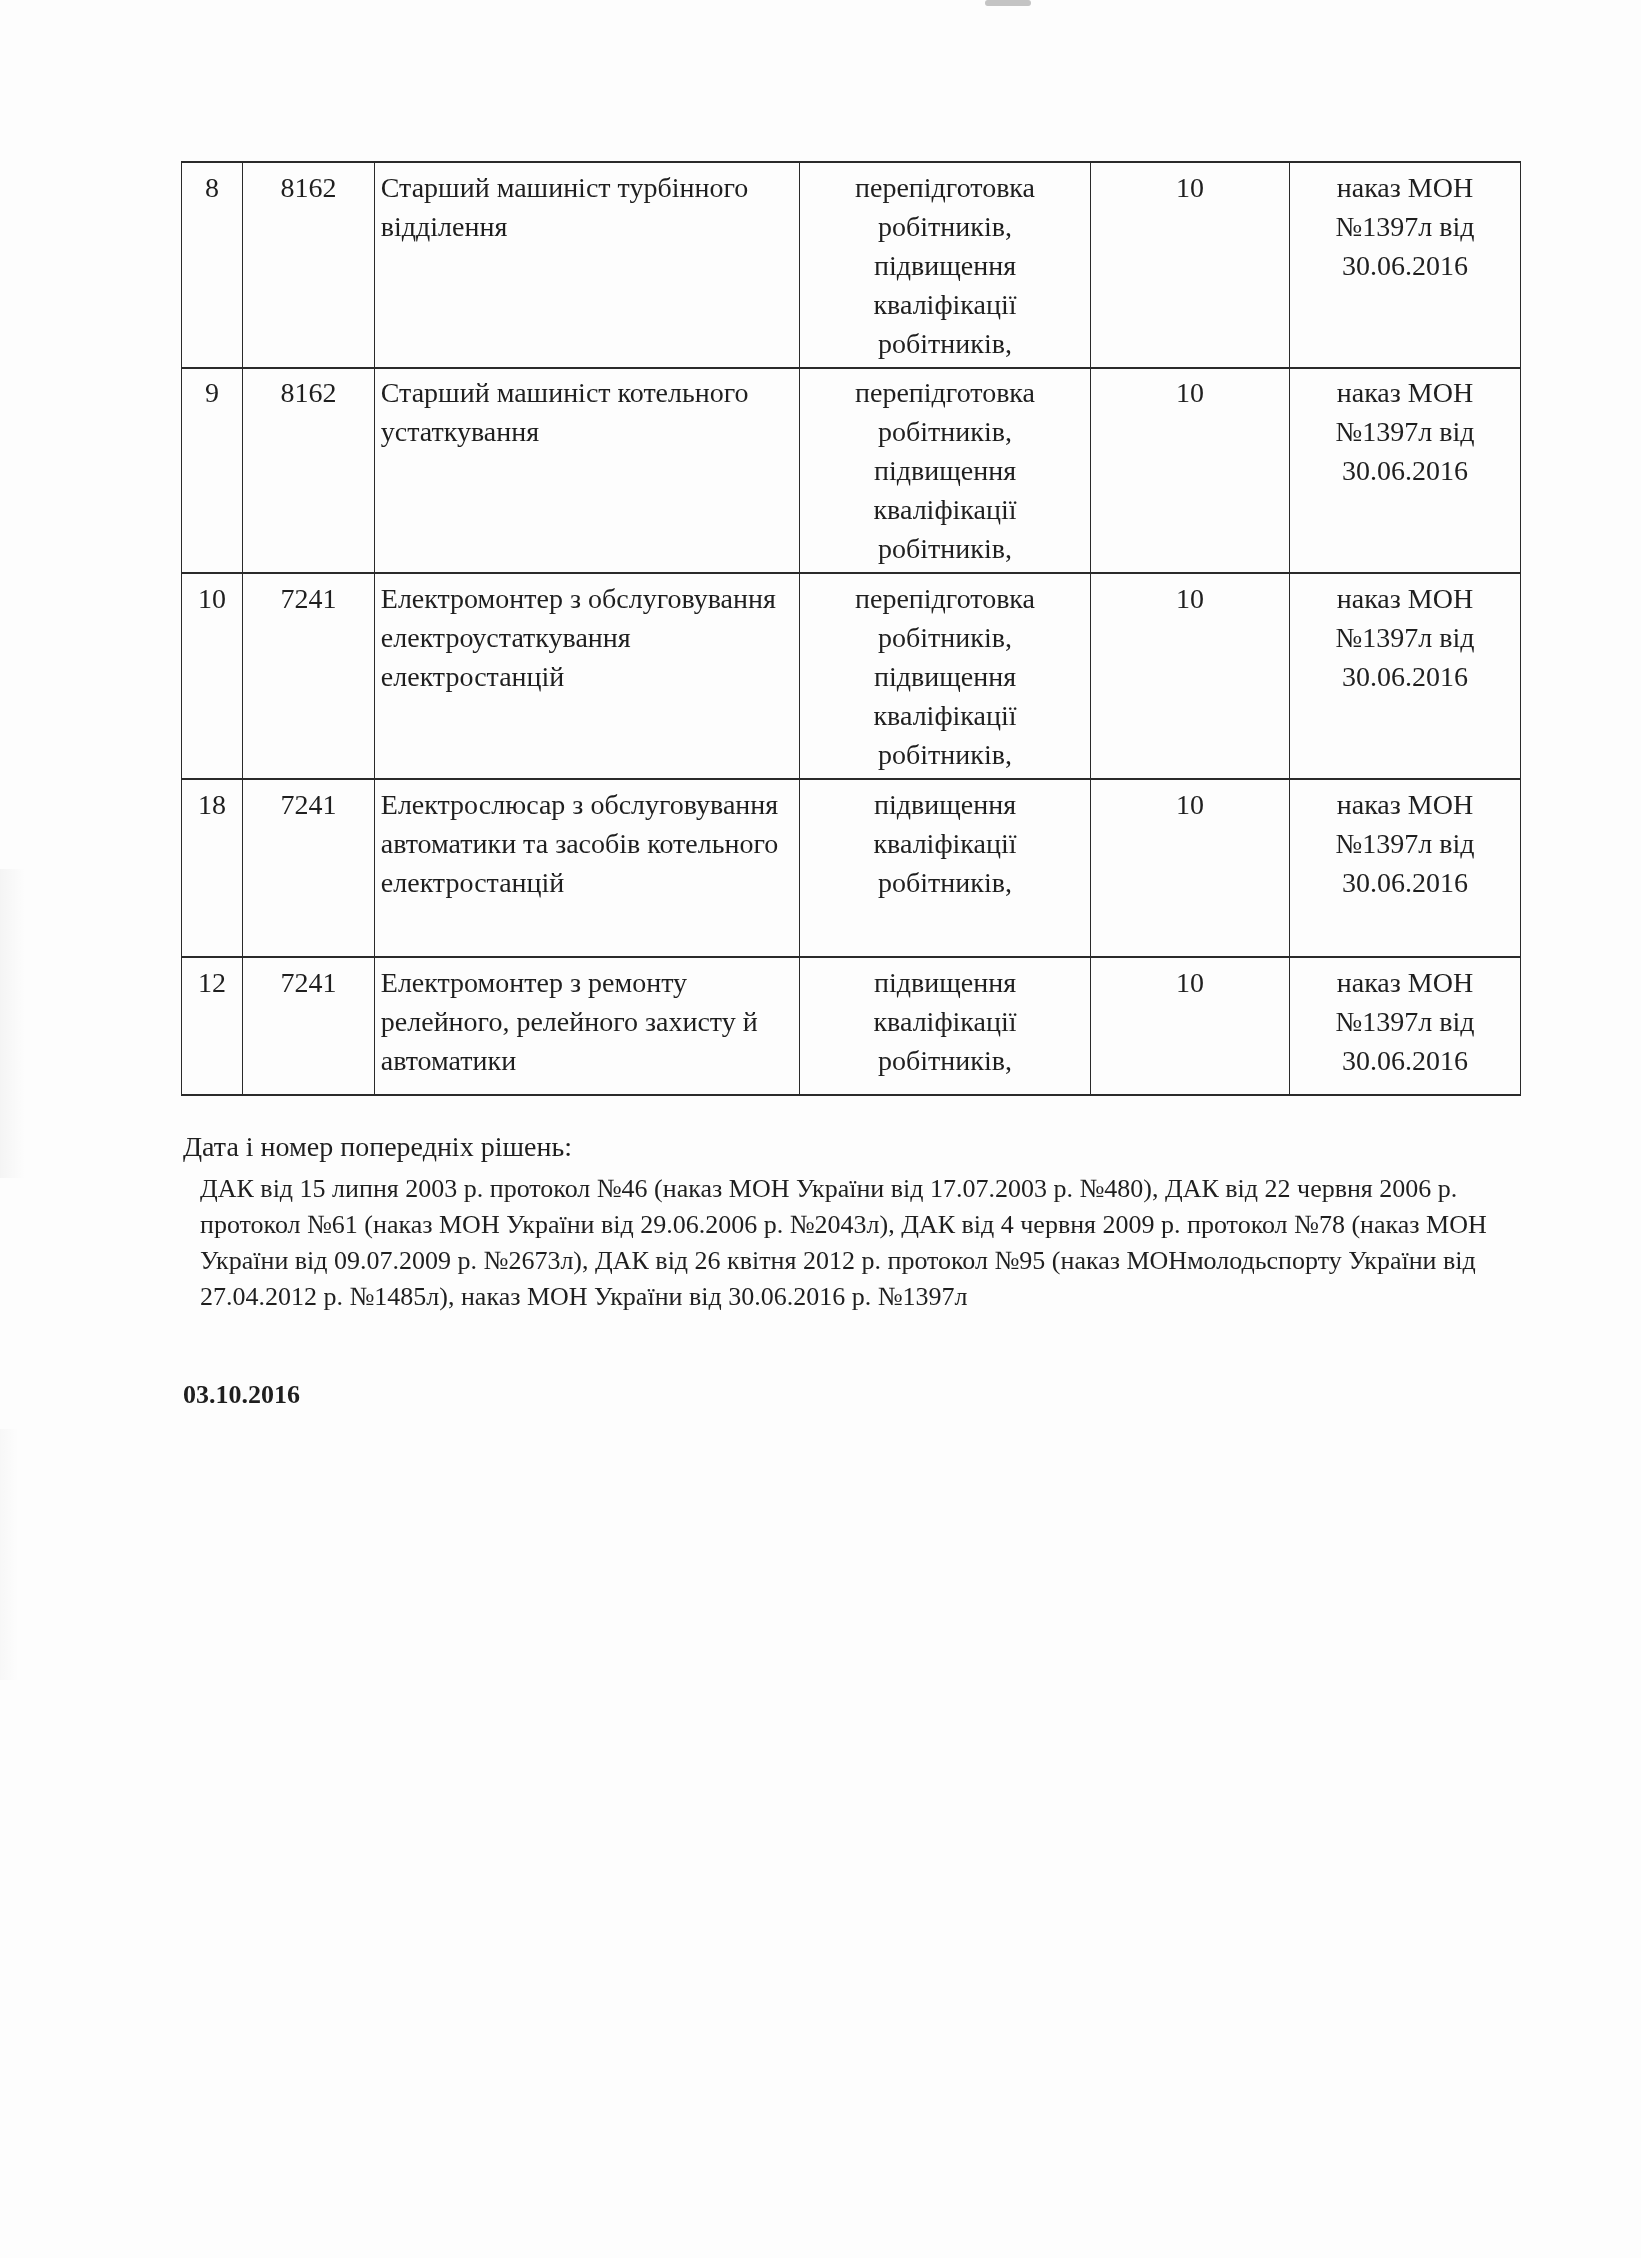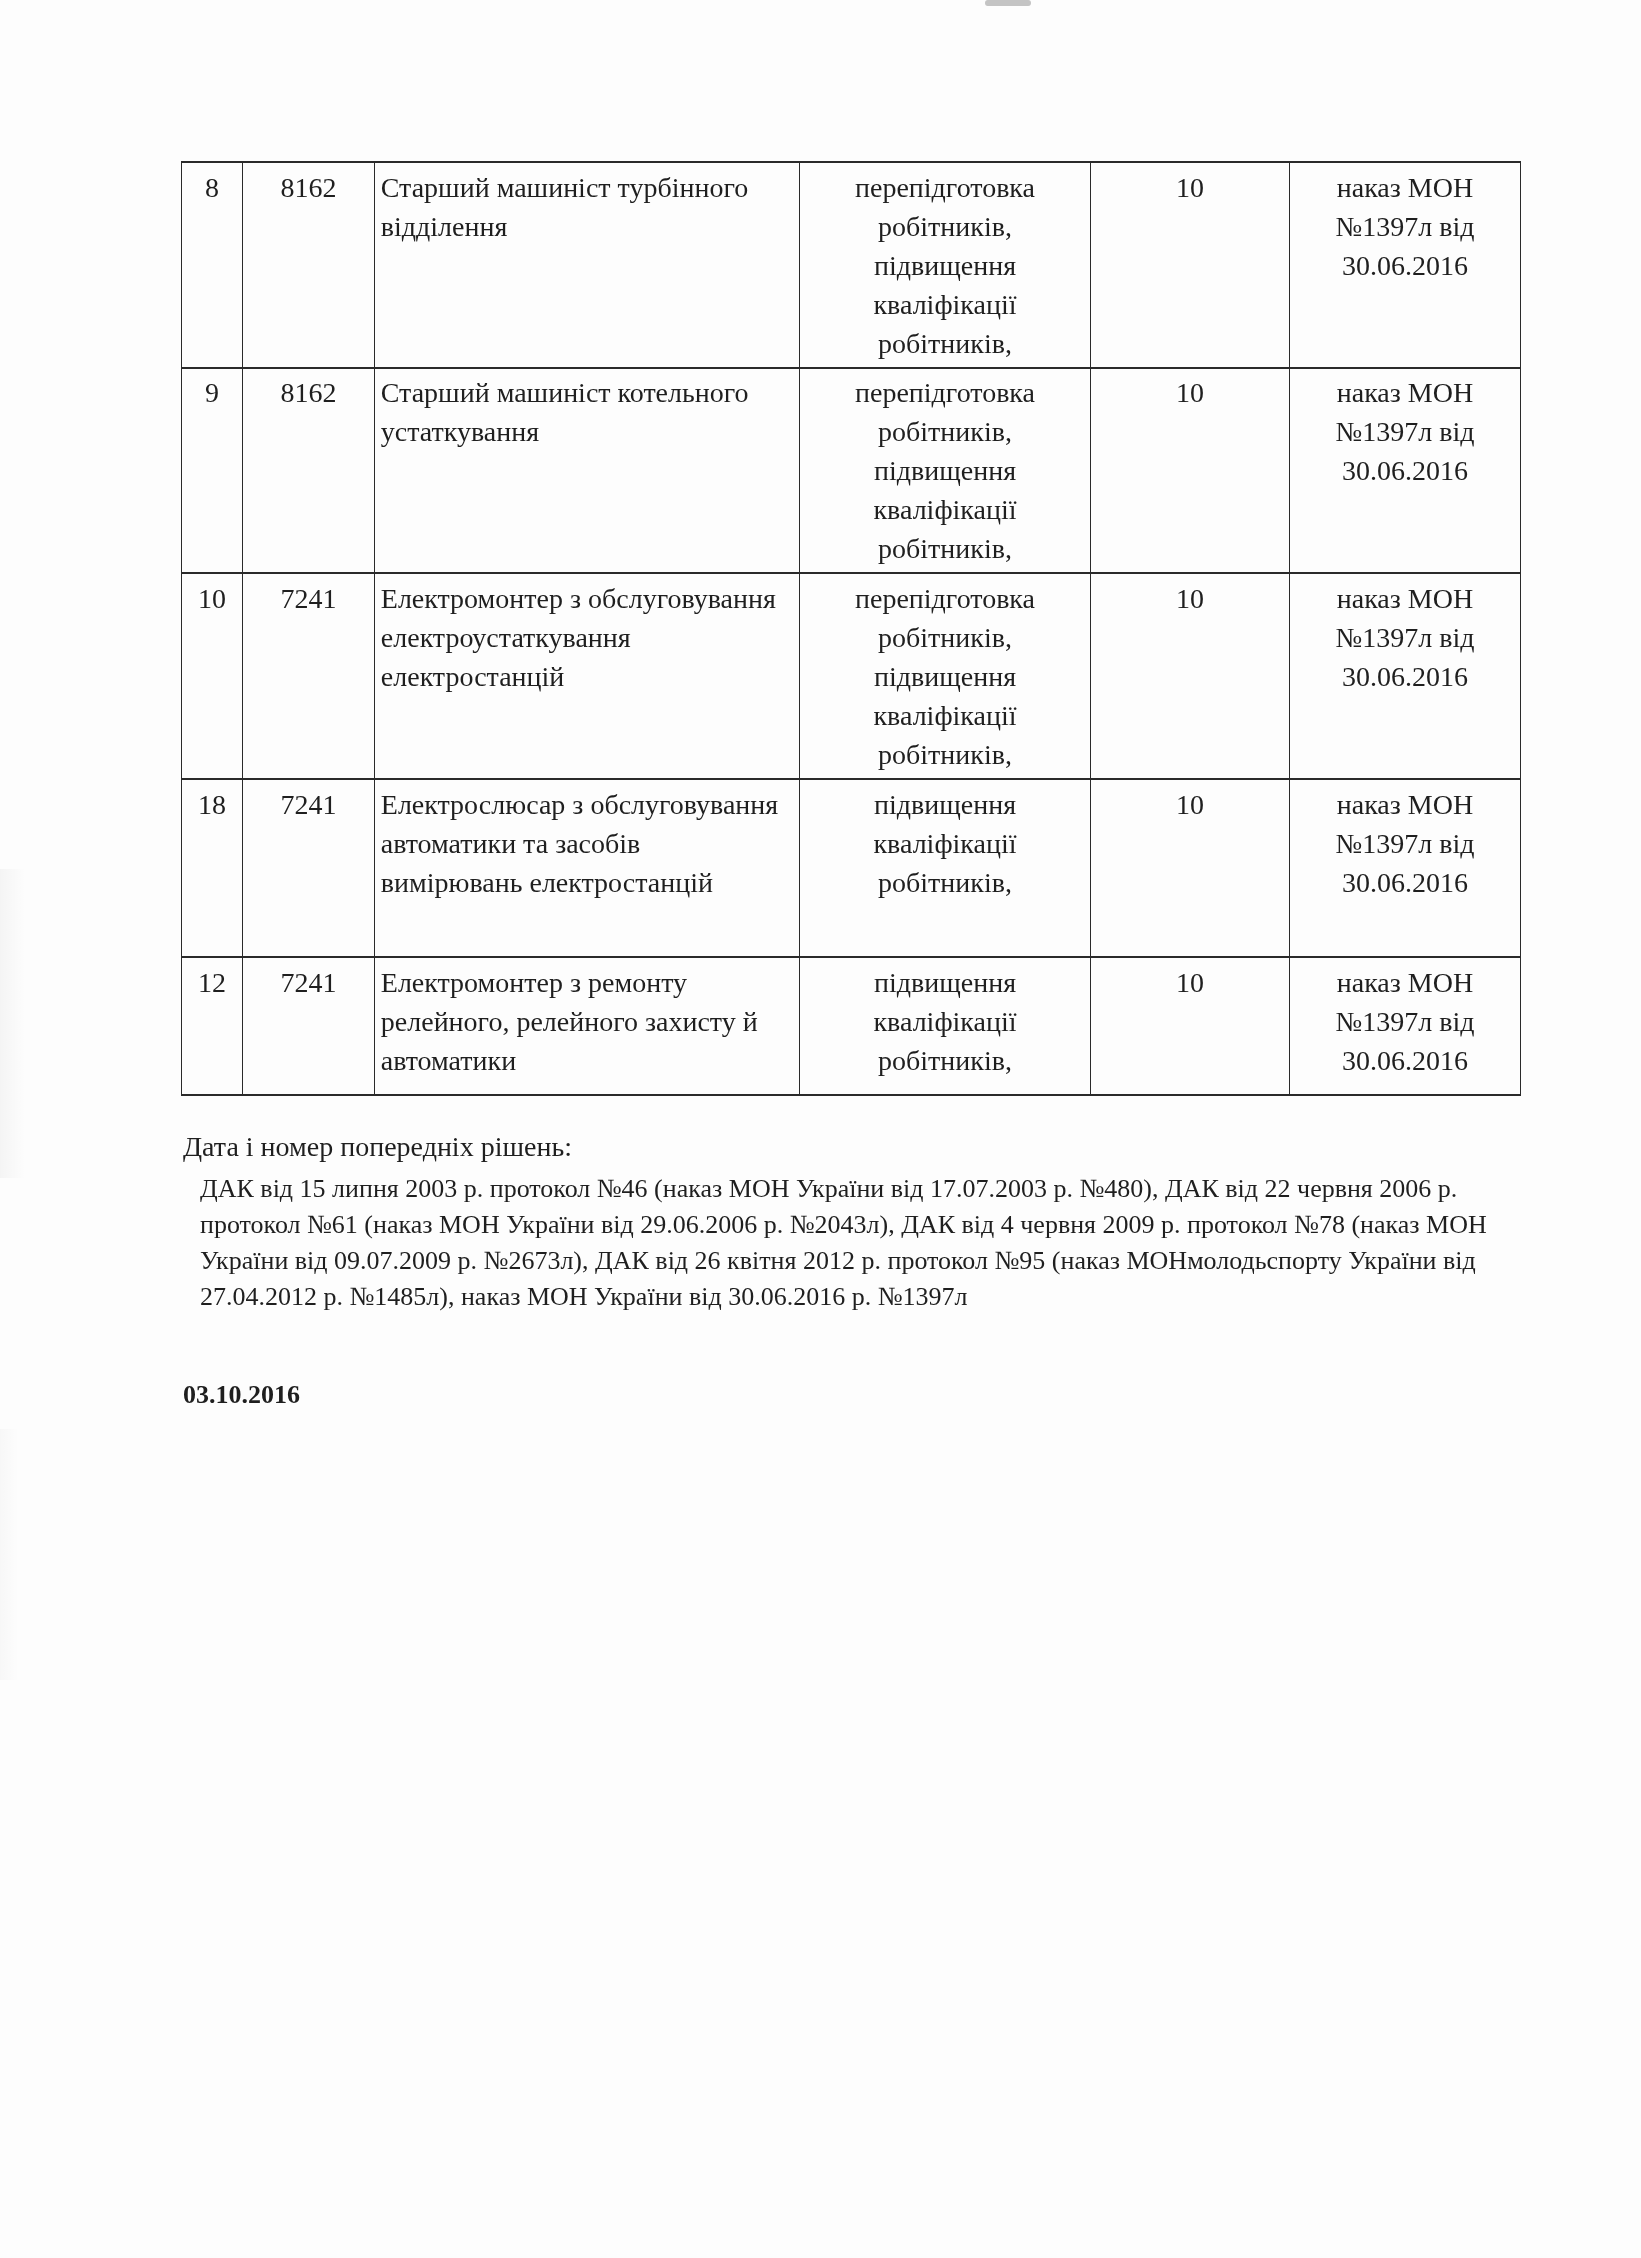--- a/index.html
+++ b/index.html
@@ -114,21 +114,21 @@
       <td class="c-num">10</td>
       <td class="c-code">7241</td>
       <td class="c-title">Електромонтер з обслуговування електроустаткування електростанцій</td>
       <td class="c-train">перепідготовка робітників, підвищення кваліфікації робітників,</td>
       <td class="c-count">10</td>
       <td class="c-order">наказ МОН №1397л від 30.06.2016</td>
     </tr>
     <tr class="r-11">
       <td class="c-num">18</td>
       <td class="c-code">7241</td>
-      <td class="c-title">Електрослюсар з обслуговування автоматики та засобів вимірювань електростанцій</td>
+      <td class="c-title">Електрослюсар з обслуговування автоматики та засобів котельного електростанцій</td>
       <td class="c-train">підвищення кваліфікації робітників,</td>
       <td class="c-count">10</td>
       <td class="c-order">наказ МОН №1397л від 30.06.2016</td>
     </tr>
     <tr class="r-12">
       <td class="c-num">12</td>
       <td class="c-code">7241</td>
       <td class="c-title">Електромонтер з ремонту релейного, релейного захисту й автоматики</td>
       <td class="c-train">підвищення кваліфікації робітників,</td>
       <td class="c-count">10</td>

